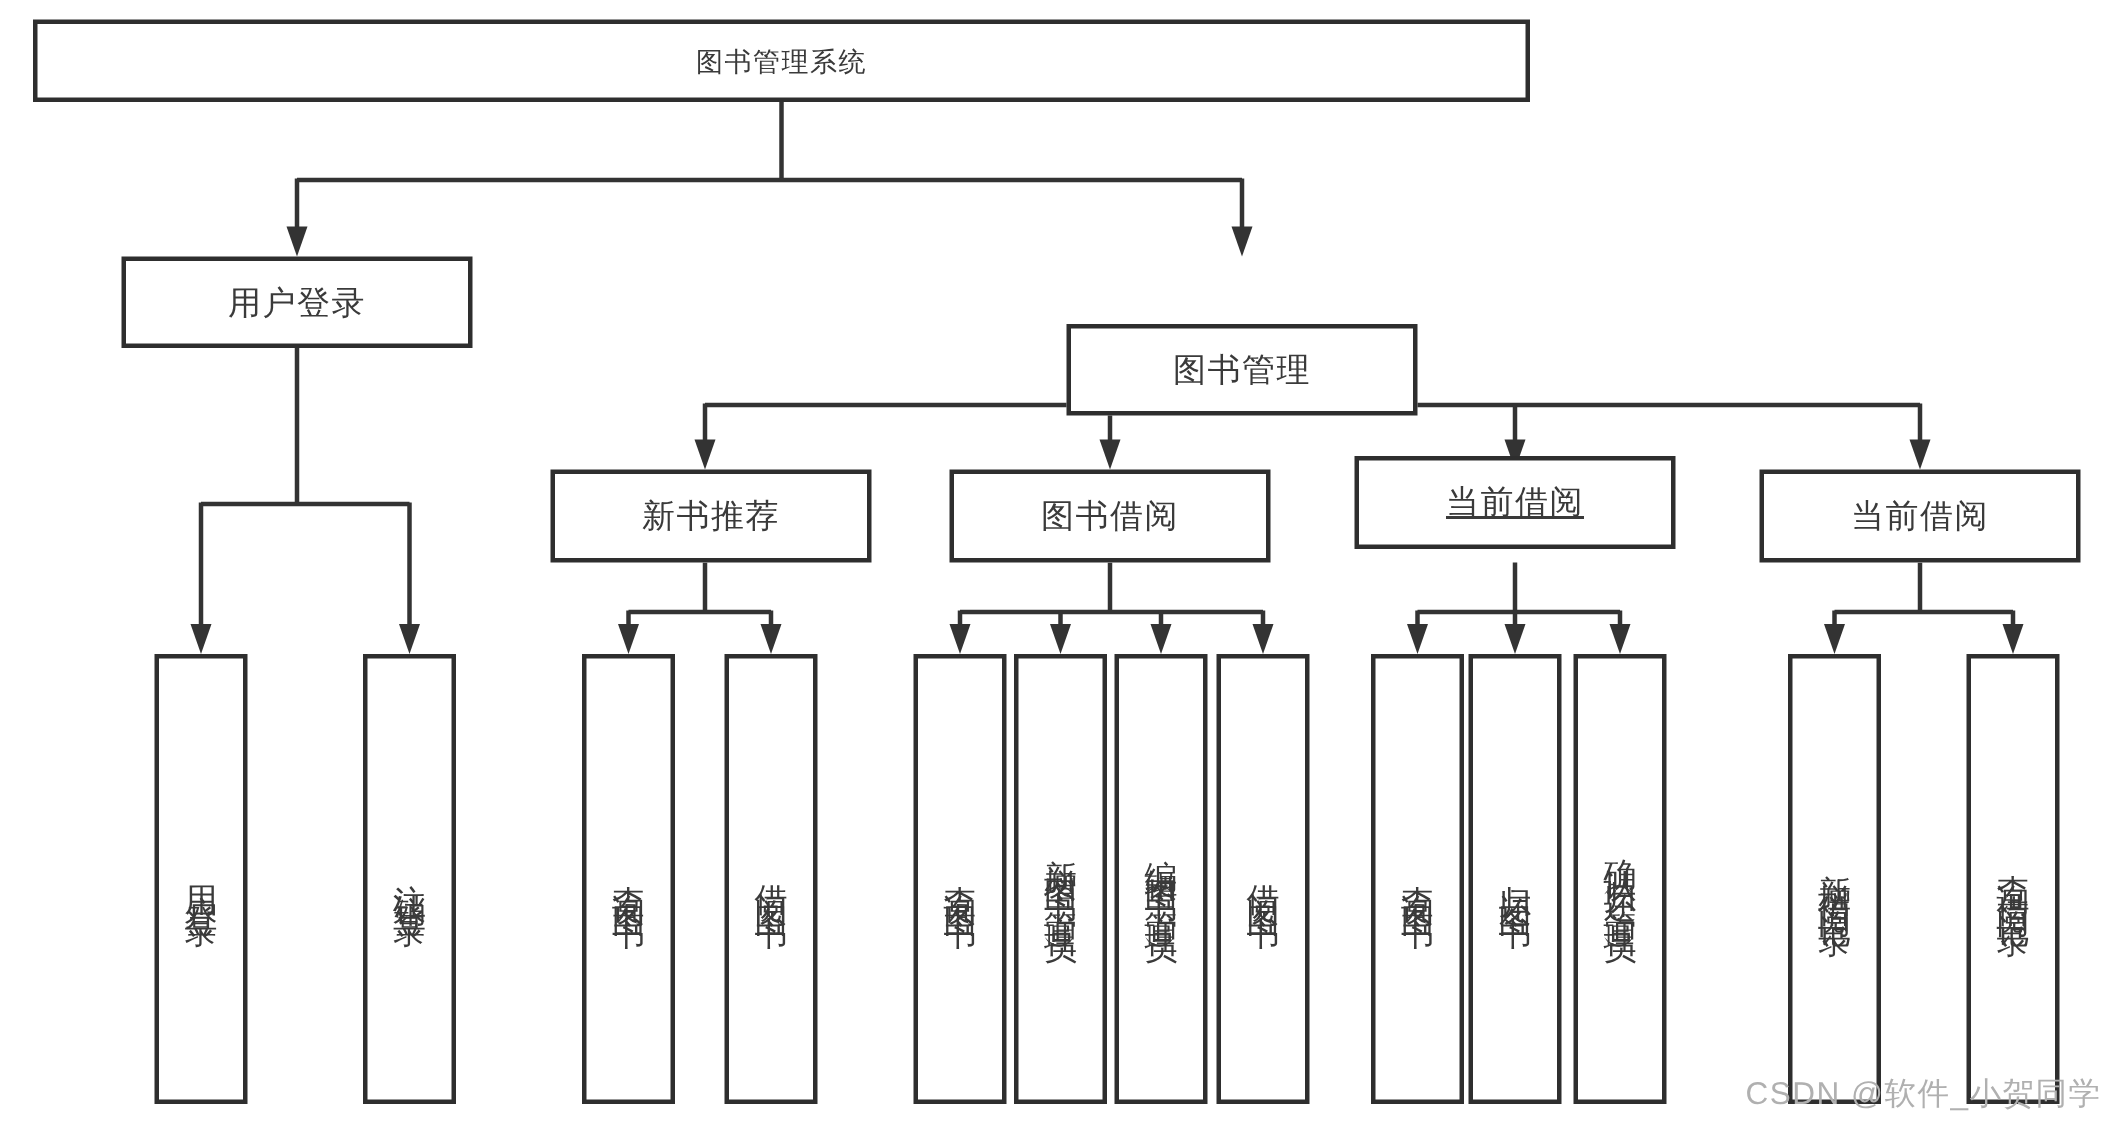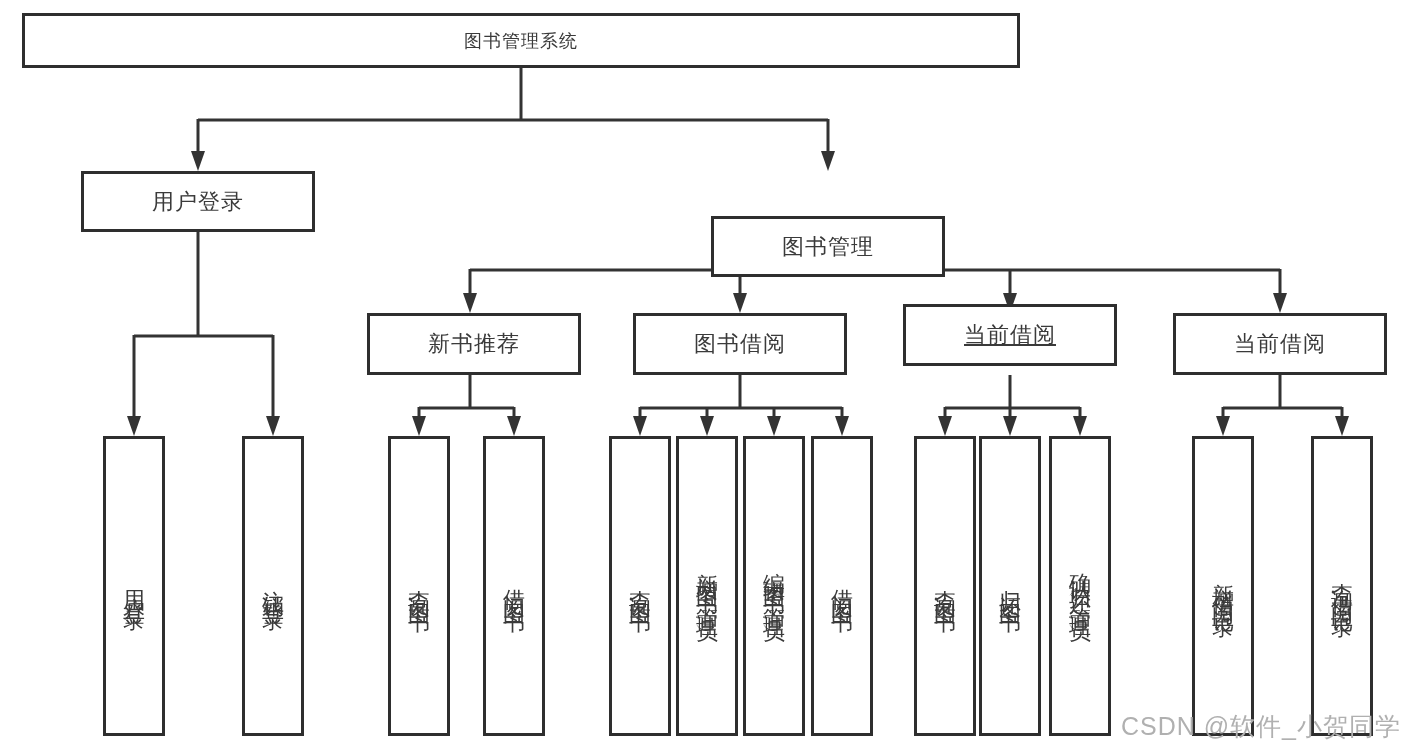--- a/index.html
+++ b/index.html
@@ -58,21 +58,21 @@
     text-orientation:mixed;
     letter-spacing:7px;
     line-height:1;
     max-height:292px;
   }
   .watermark{
     position:absolute;
     right:4px;
     bottom:4px;
     color:var(--watermark);
-    font-size:25px;
+    font-size:21px;
     letter-spacing:1px;
     white-space:nowrap;
     z-index:5;
   }
 </style>
 </head>
 <body>
 
 <div class="canvas">
 

